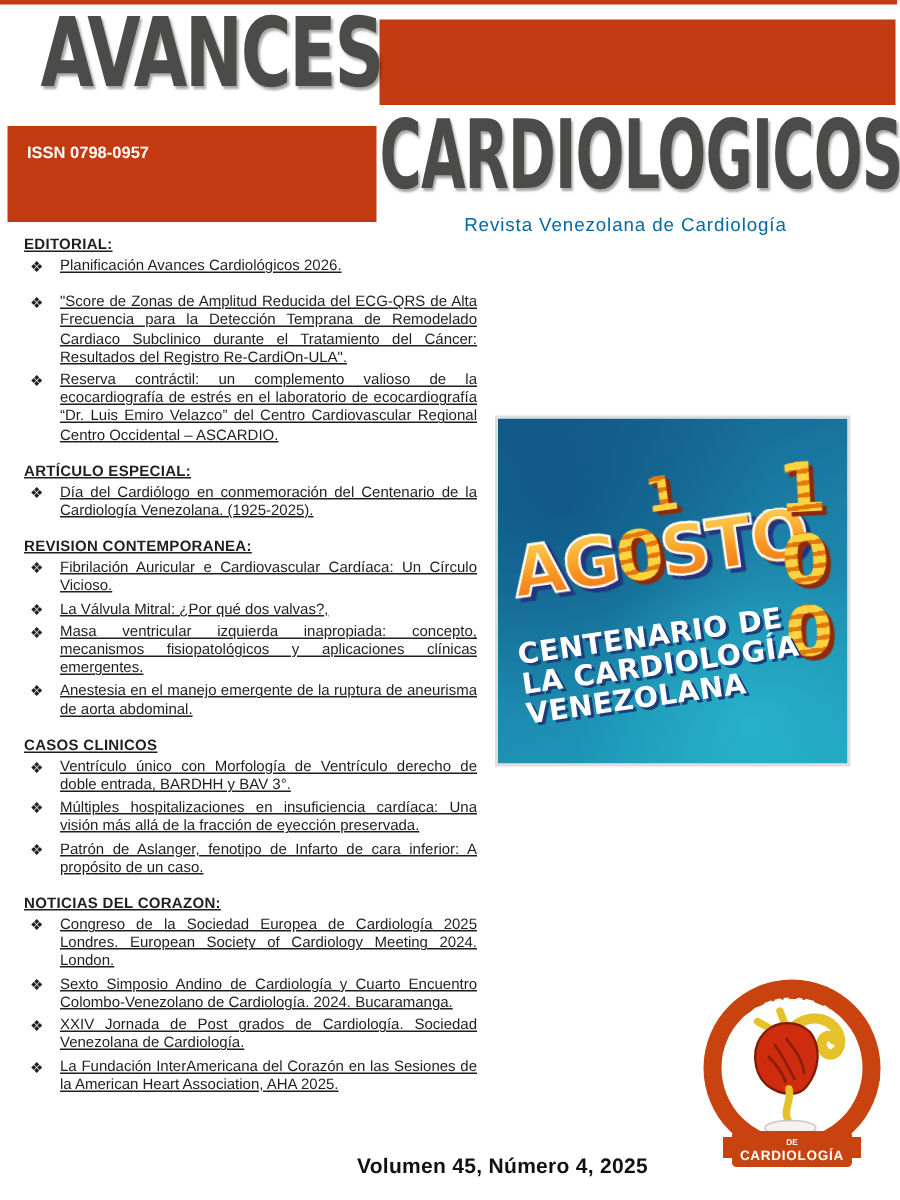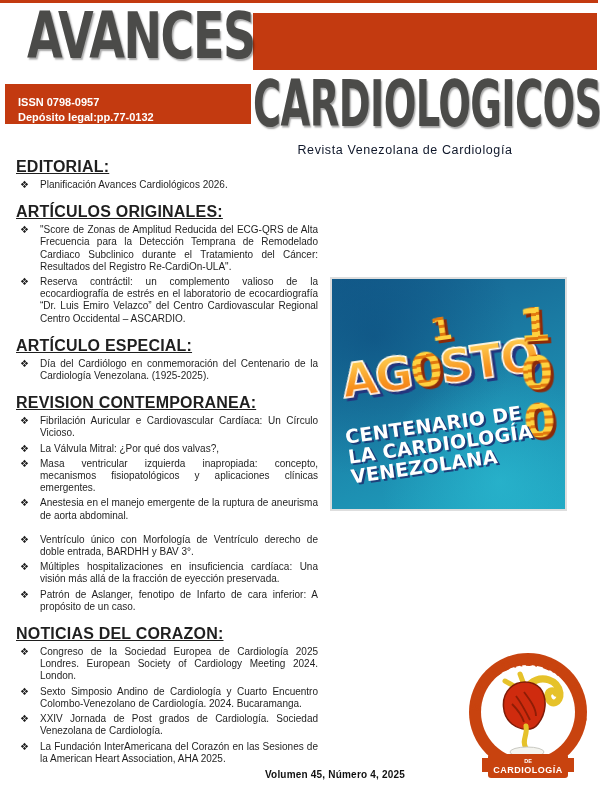--- a/index.html
+++ b/index.html
@@ -10,38 +10,38 @@
   }
   
   .top-strip { position:absolute; left:0; top:0; width:598px; height:3px; background:#c33a10; }
   .title1 {
     position:absolute; left:27px; top:4px; font-family:"DejaVu Sans", sans-serif;
     font-weight:bold; font-size:64px; line-height:64px; color:#4b4b49;
     transform:scale(0.72,1.0); transform-origin:left top; letter-spacing:-2px;
     text-shadow:2px 2px 2px rgba(0,0,0,0.35); z-index:3;
   }
   .red-box-right { position:absolute; left:253px; top:13px; width:344px; height:57px; background:#c33a10; z-index:1; }
-  .issn-bar { position:absolute; left:5px; top:84px; width:246px; height:40px; background:#c33a10; z-index:1;
+  .issn-bar { position:absolute; left:5px; top:84px; width:246px; height:64px; background:#c33a10; z-index:1;
     color:#fff; font-weight:bold; font-size:11px; line-height:15px; padding:11px 0 0 13px; }
   .title2 {
     position:absolute; left:253px; top:72px; font-family:"DejaVu Sans", sans-serif;
     font-weight:bold; font-size:62px; line-height:62px; color:#4b4b49;
     transform:scale(0.62,1.03); transform-origin:left top; letter-spacing:-1px;
     text-shadow:2px 2px 2px rgba(0,0,0,0.35); z-index:3; white-space:nowrap;
   }
-  .subtitle { position:absolute; left:226px; top:143px; width:358px; text-align:center;
-    color:#0f172a; font-size:12.5px; line-height:15px; letter-spacing:0.6px; }
+  .subtitle { position:absolute; left:238px; top:143px; width:358px; text-align:center;
+    color:#0369a1; font-size:12.5px; line-height:15px; letter-spacing:0.6px; }
   
   .toc { position:absolute; left:16px; top:158px; width:302px; }
   .toc-section { margin-bottom:12px; }
   .toc-section:nth-of-type(6) { margin-top:2px; }
-  .toc-heading { font-weight:bold; font-size:16px; text-decoration:underline; margin-bottom:3px; letter-spacing:0.2px; }
+  .toc-heading { font-weight:bold; font-size:10px; text-decoration:underline; margin-bottom:3px; letter-spacing:0.2px; }
   .toc-item { display:flex; margin-bottom:3px; }
   .bullet { width:24px; flex:0 0 24px; font-size:10px; padding-left:4px; }
-  .itext { flex:1; font-size:10px; line-height:12.2px; text-align:justify; }
+  .itext { flex:1; font-size:10px; line-height:12.2px; text-align:justify;text-decoration:underline; }
   
   .poster {
     position:absolute; left:330px; top:277px; width:237px; height:234px;
     border:2px solid #dedede; overflow:hidden;
     background:
       radial-gradient(circle at 72% 88%, rgba(46,196,216,0.55) 0%, rgba(46,196,216,0) 45%),
       radial-gradient(circle at 18% 25%, rgba(10,70,120,0.55) 0%, rgba(10,70,120,0) 55%),
       linear-gradient(160deg,#15608f 0%, #1b7fa6 45%, #1fa3c0 100%);
   }
   .poster-word {
@@ -71,49 +71,47 @@
   }
   .poster-caption {
     position:absolute; left:12px; top:148px; transform:rotate(-8deg); transform-origin:left top;
     color:#ffffff; font-family:"DejaVu Sans", sans-serif; font-weight:bold; font-size:19px;
     line-height:20px; letter-spacing:0.4px; text-shadow:2px 2px 0 #1c3f7a; z-index:2; white-space:nowrap;
   }
   
   .logo { position:absolute; left:458px; top:648px; width:140px; height:144px; }
   
   .volume { position:absolute; left:70px; right:0; top:769px; text-align:center;
-    font-weight:bold; font-size:10px; color:#111; letter-spacing:0.2px; }
+    font-weight:bold; font-size:14px; color:#111; letter-spacing:0.2px; }
 </style>
 </head>
 <body>
 
 <div class="page">
 
   <div class="top-strip"></div>
   <div class="title1">AVANCES</div>
   <div class="red-box-right"></div>
   <div class="issn-bar">
     <div>ISSN 0798-0957</div>
-    <div>Depósito legal:pp.77-0132</div>
   </div>
   <div class="title2">CARDIOLOGICOS</div>
   <div class="subtitle">
     <div>Revista Venezolana de Cardiología</div>
   </div>
 
   <div class="toc">
       <section class="toc-section">
         <div class="toc-heading">EDITORIAL:</div>
         <div class="toc-item">
           <span class="bullet">❖</span>
           <span class="itext">Planificación Avances Cardiológicos 2026.</span>
         </div>
       </section>
       <section class="toc-section">
-        <div class="toc-heading">ARTÍCULOS ORIGINALES:</div>
         <div class="toc-item">
           <span class="bullet">❖</span>
           <span class="itext">"Score de Zonas de Amplitud Reducida del ECG-QRS de Alta Frecuencia para la Detección Temprana de Remodelado Cardiaco Subclinico durante el Tratamiento del Cáncer: Resultados del Registro Re-CardiOn-ULA".</span>
         </div>
         <div class="toc-item">
           <span class="bullet">❖</span>
           <span class="itext">Reserva contráctil: un complemento valioso de la ecocardiografía de estrés en el laboratorio de ecocardiografía “Dr. Luis Emiro Velazco” del Centro Cardiovascular Regional Centro Occidental – ASCARDIO.</span>
         </div>
       </section>
       <section class="toc-section">
@@ -136,20 +134,21 @@
         <div class="toc-item">
           <span class="bullet">❖</span>
           <span class="itext">Masa ventricular izquierda inapropiada: concepto, mecanismos fisiopatológicos y aplicaciones clínicas emergentes.</span>
         </div>
         <div class="toc-item">
           <span class="bullet">❖</span>
           <span class="itext">Anestesia en el manejo emergente de la ruptura de aneurisma de aorta abdominal.</span>
         </div>
       </section>
       <section class="toc-section">
+        <div class="toc-heading">CASOS CLINICOS</div>
         <div class="toc-item">
           <span class="bullet">❖</span>
           <span class="itext">Ventrículo único con Morfología de Ventrículo derecho de doble entrada, BARDHH y BAV 3°.</span>
         </div>
         <div class="toc-item">
           <span class="bullet">❖</span>
           <span class="itext">Múltiples hospitalizaciones en insuficiencia cardíaca: Una visión más allá de la fracción de eyección preservada.</span>
         </div>
         <div class="toc-item">
           <span class="bullet">❖</span>

